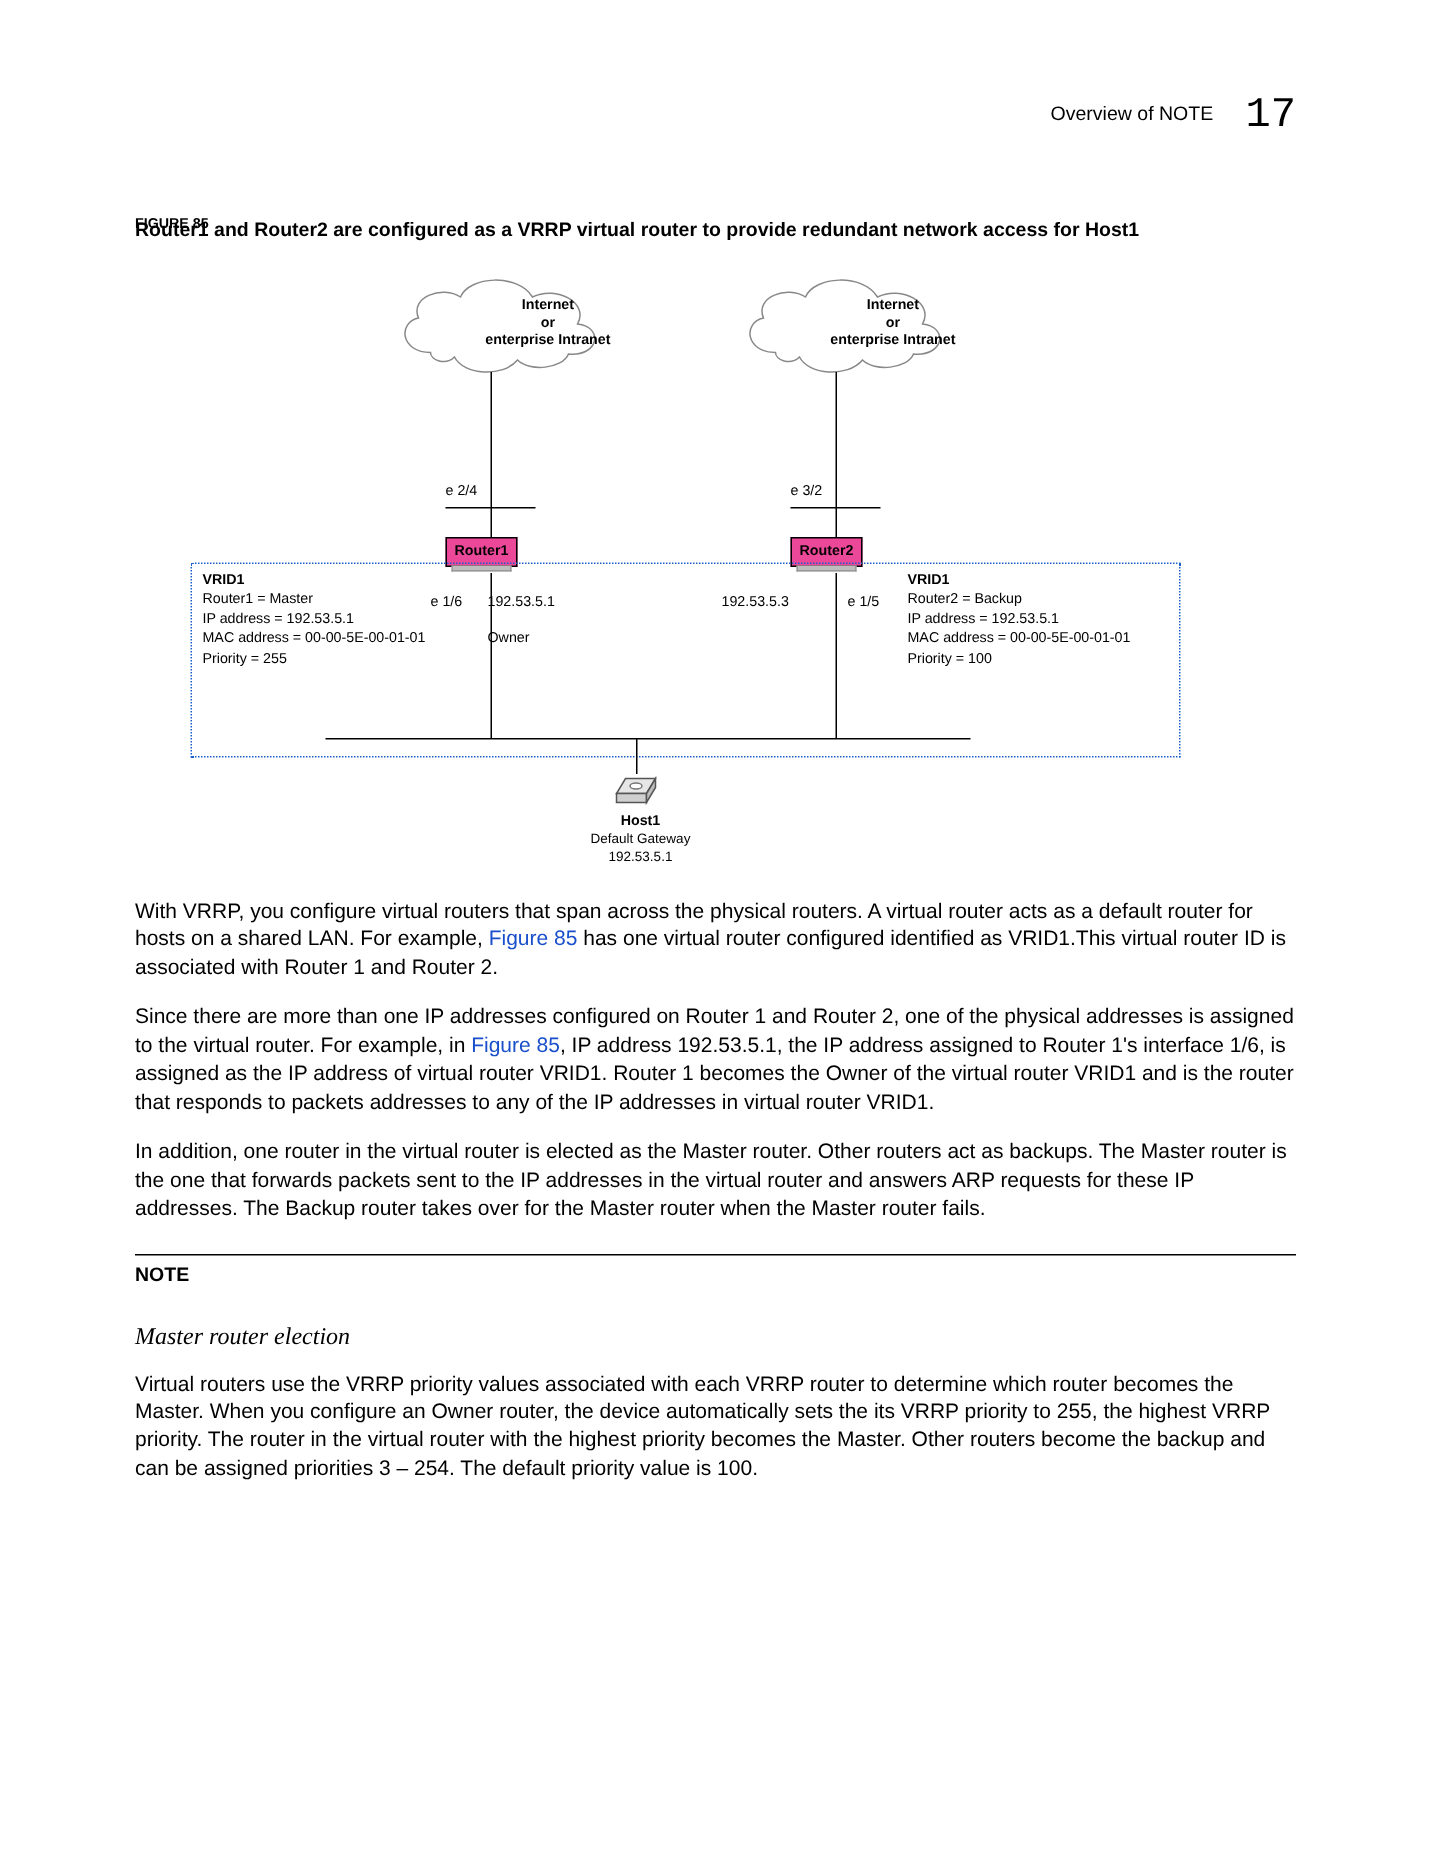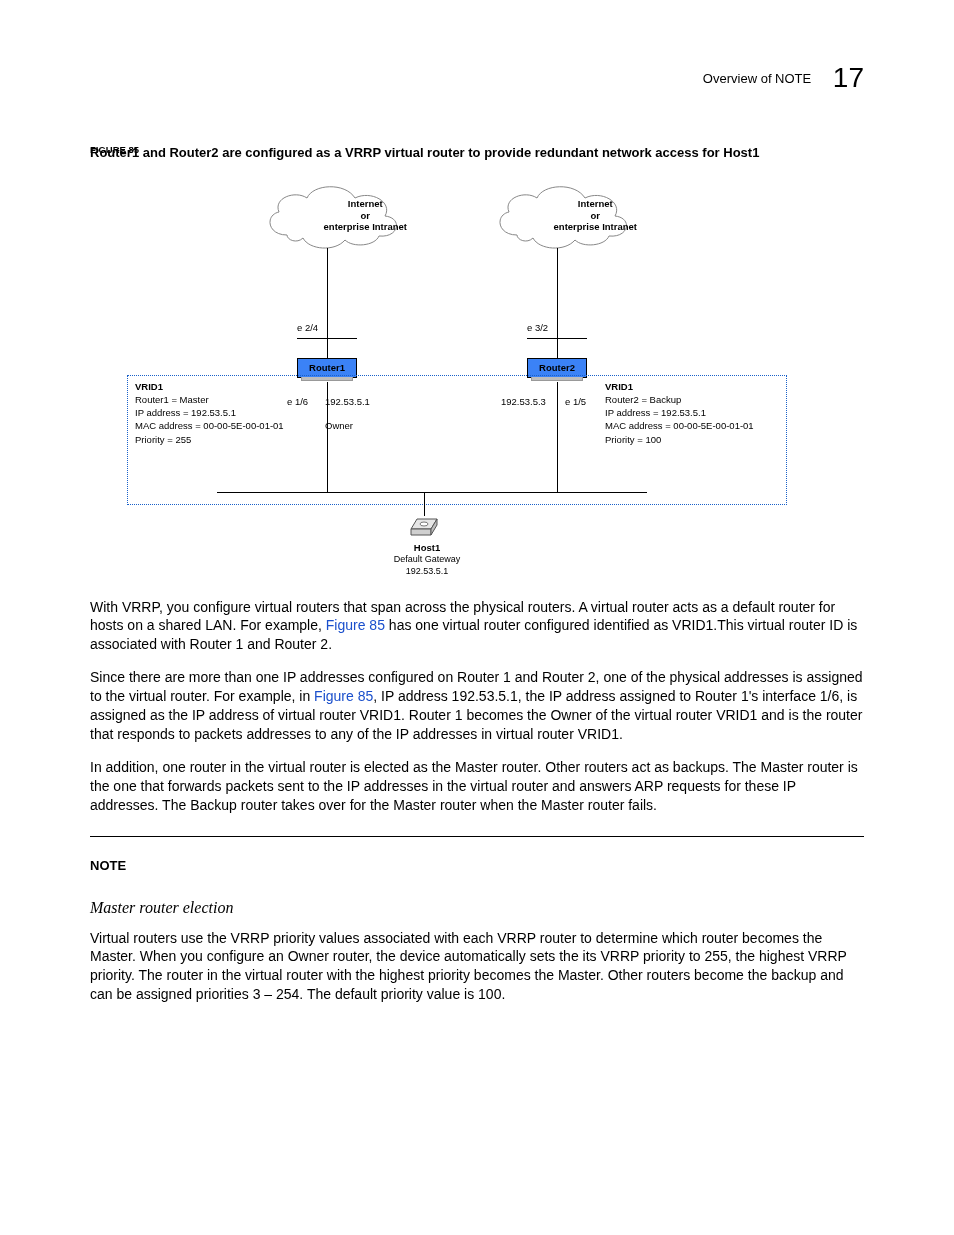--- a/index.html
+++ b/index.html
@@ -1,43 +1,43 @@
 <!DOCTYPE html>
 <html><head>
 <meta charset="utf-8">
 <style>
   html,body{margin:0;padding:0;background:#fff;font-family:Arial,Helvetica,sans-serif;color:#000;}
   .page{width:954px;height:1235px;position:relative;box-sizing:border-box;padding:60px 90px 60px 90px;}
   .running-head{position:absolute;top:62px;right:90px;font-size:13px;}
-  .running-head .chap{font-family:Liberation Sans, sans-serif;font-size:28px;margin-left:18px;vertical-align:-4px;}
+  .running-head .chap{font-family:Liberation Mono, monospace;font-size:28px;margin-left:18px;vertical-align:-4px;}
   .fig-caption{margin-top:84px;font-size:13px;line-height:1.35;display:flex;gap:14px;}
   .fig-caption .lbl{font-weight:bold;white-space:nowrap;}
   .fig-caption .txt{font-weight:bold;}
   .diagram{position:relative;width:700px;height:410px;margin:18px auto 8px auto;font-size:10px;}
   .diagram *{box-sizing:border-box;}
   .cloud{position:absolute;width:150px;height:72px;}
   .cloud svg{position:absolute;inset:0;}
   .cloud .txt{position:absolute;inset:0;display:flex;align-items:center;justify-content:flex-end;text-align:center;font-weight:bold;font-size:9.5px;line-height:1.25;}
   .vline{position:absolute;width:1px;background:#000;}
   .hline{position:absolute;height:1px;background:#000;}
   .dotbox{position:absolute;border:1px dotted #1a61c9;}
-  .rbox{position:absolute;width:60px;height:20px;border:1px solid #000;background:#3b82f6;display:flex;align-items:center;justify-content:center;font-weight:bold;font-size:9.5px;}
+  .rbox{position:absolute;width:48px;height:20px;border:1px solid #000;background:#ec4899;display:flex;align-items:center;justify-content:center;font-weight:bold;font-size:9.5px;}
   .rbox::after{content:"";position:absolute;left:3px;right:3px;bottom:-4px;height:3px;background:#bdbdbd;border:1px solid #999;border-top:none;}
   .lbl{position:absolute;font-size:9.5px;}
   .tiny{font-size:9px;}
   .info{position:absolute;font-size:9.5px;line-height:1.4;}
   .info .t{font-weight:bold;}
   .host{position:absolute;left:280px;top:335px;width:34px;height:24px;}
   .host svg{width:100%;height:100%;}
   .hostlbl{position:absolute;left:240px;top:362px;width:120px;text-align:center;font-size:9.5px;line-height:1.3;}
   .hostlbl .t{font-weight:bold;}
   .body{font-size:14px;line-height:1.35;}
   .body p{margin:0 0 14px 0;}
   .body a{color:#1a4fcc;text-decoration:none;}
-  .note-hd{font-weight:bold;font-size:13px;margin-top:22px;border-top:1px solid #000;padding-top:20px;}
+  .note-hd{font-weight:bold;font-size:13px;margin-top:22px;border-top:1px solid #000;padding-top:4px;}
   .h2{font-family:Georgia,'Times New Roman',serif;font-style:italic;font-size:16px;font-weight:normal;margin:22px 0 10px 0;}
 </style>
 </head>
 <body>
 
 <div class="page">
 
   <div class="running-head">
     <span>Overview of NOTE</span>
     <span class="chap">17</span>
@@ -102,21 +102,21 @@
       <div>Router2 = Backup</div>
       <div>IP address = 192.53.5.1</div>
       <div>MAC address = 00-00-5E-00-01-01</div>
       <div>Priority = 100</div>
     </div>
 
     <div class="lbl" style="left:160px;top:216px;">e 1/6</div>
     <div class="lbl" style="left:198px;top:216px;">192.53.5.1</div>
     <div class="lbl" style="left:198px;top:240px;">Owner</div>
 
-    <div class="lbl" style="left:374px;top:216px;">192.53.5.3</div>
+    <div class="lbl" style="left:354px;top:216px;">192.53.5.3</div>
     <div class="lbl" style="left:438px;top:216px;">e 1/5</div>
 
     <div class="vline" style="left:200px;top:202px;height:110px;"></div>
     <div class="vline" style="left:430px;top:202px;height:110px;"></div>
     <div class="hline" style="left:90px;top:312px;width:430px;"></div>
 
     <div class="vline" style="left:297px;top:312px;height:24px;"></div>
     <div class="host">
       <svg viewBox="0 0 34 24">
         <polygon points="4,14 24,14 30,4 10,4" fill="#e6e6e6" stroke="#555"></polygon>

